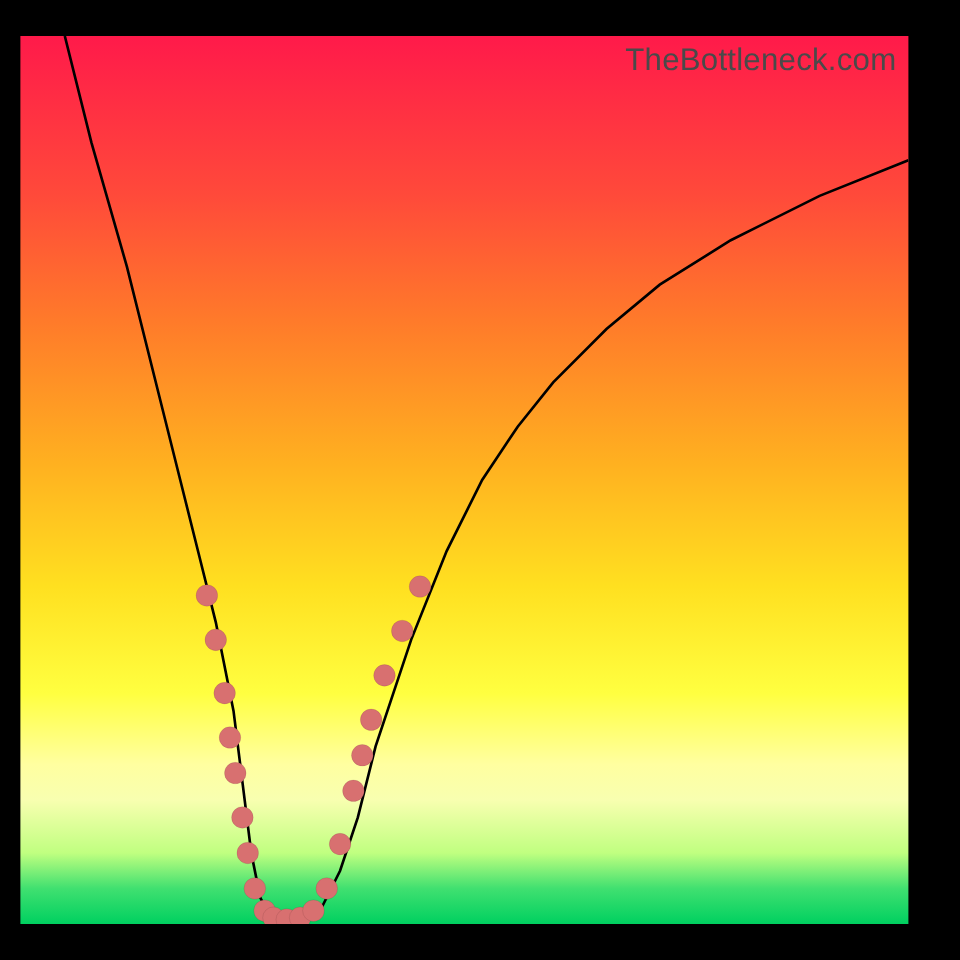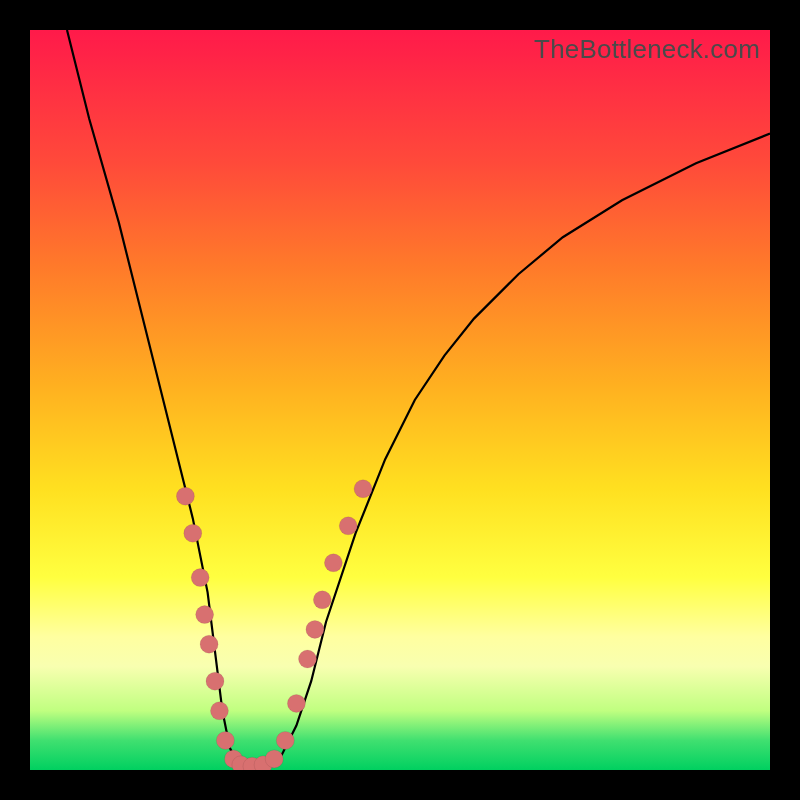--- a/index.html
+++ b/index.html
@@ -6,21 +6,21 @@
     margin: 0;
     padding: 0;
     width: 800px;
     height: 800px;
     background: #000;
     overflow: hidden;
     font-family: Arial, Helvetica, sans-serif;
   }
   .frame {
     position: absolute;
-    left: 30px;
+    left: 17px;
     top: 30px;
     width: 740px;
     height: 740px;
     background: linear-gradient(to bottom,
       #ff1a4a 0%,
       #ff4a3a 18%,
       #ff7a2a 32%,
       #ffb020 48%,
       #ffe020 62%,
       #ffff40 74%,

